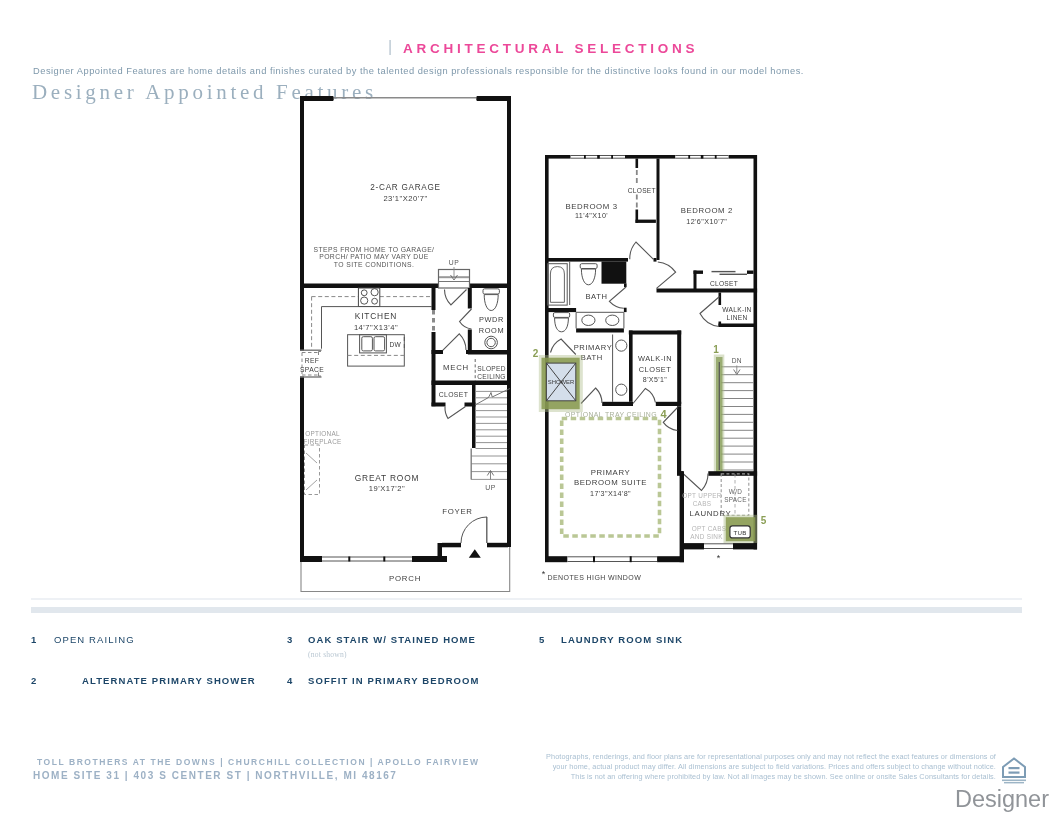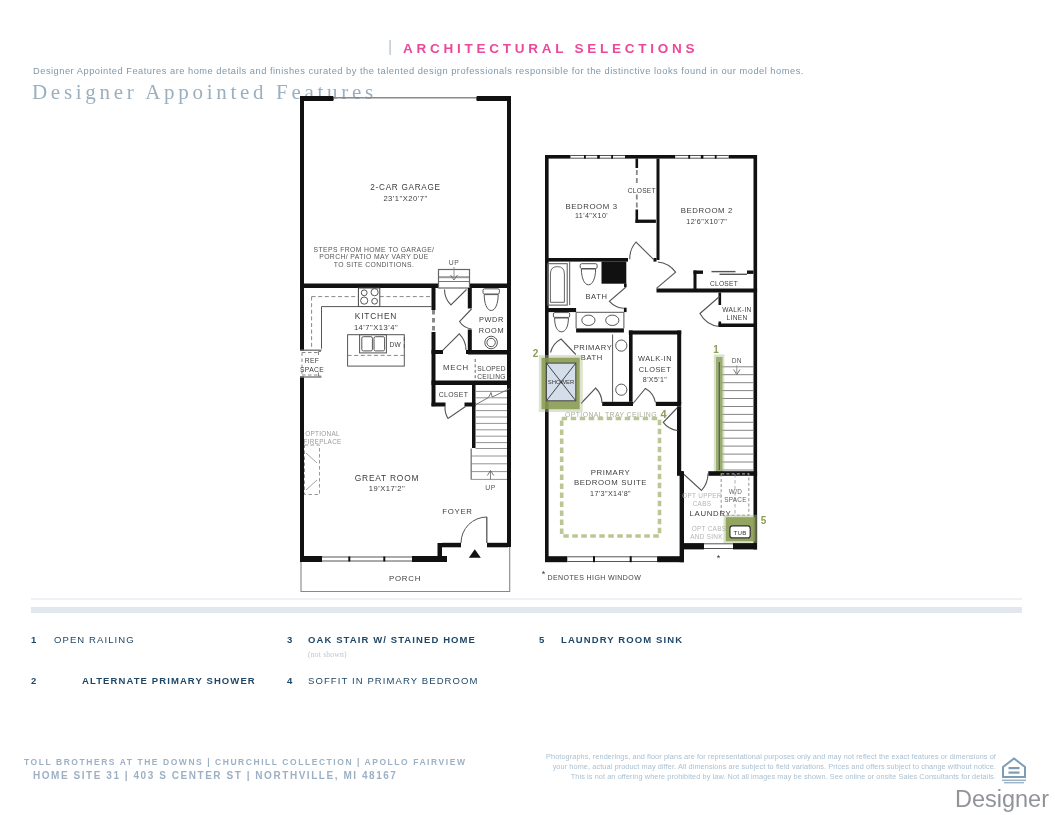--- a/index.html
+++ b/index.html
@@ -419,23 +419,23 @@
 <div class="abs" style="left:308px;top:634px;font-size:9.5px;font-weight:bold;letter-spacing:1.1px;color:#1d4668;">OAK STAIR W/ STAINED HOME</div>
 <div class="abs" style="left:308px;top:650px;font-size:7.6px;letter-spacing:0.2px;color:#b9c7d2;font-family:Liberation Serif, serif;">(not shown)</div>
 
 <div class="abs" style="left:539px;top:634px;font-size:9.5px;font-weight:bold;letter-spacing:1.1px;color:#1d4668;">5</div>
 <div class="abs" style="left:561px;top:634px;font-size:9.5px;font-weight:bold;letter-spacing:1.1px;color:#1d4668;">LAUNDRY ROOM SINK</div>
 
 <div class="abs" style="left:31px;top:674.5px;font-size:9.5px;font-weight:bold;letter-spacing:1.1px;color:#1d4668;">2</div>
 <div class="abs" style="left:54px;top:674.5px;font-size:9.5px;font-weight:bold;letter-spacing:1.1px;color:#1d4668;margin-left:28px;">ALTERNATE PRIMARY SHOWER</div>
 
 <div class="abs" style="left:287px;top:674.5px;font-size:9.5px;font-weight:bold;letter-spacing:1.1px;color:#1d4668;">4</div>
-<div class="abs" style="left:308px;top:674.5px;font-size:9.5px;font-weight:normal;letter-spacing:1.1px;color:#1d4668;">SOFFIT IN PRIMARY BEDROOM</div>
-
-<div class="abs" style="left:24px;top:757px;font-size:8.5px;font-weight:bold;letter-spacing:1.55px;color:#9db1c5;text-align:center;">TOLL BROTHERS AT THE DOWNS | CHURCHILL COLLECTION | APOLLO FAIRVIEW</div>
+<div class="abs" style="left:308px;top:674.5px;font-size:9.5px;font-weight:bold;letter-spacing:1.1px;color:#1d4668;">SOFFIT IN PRIMARY BEDROOM</div>
+
+<div class="abs" style="left:37px;top:757px;font-size:8.5px;font-weight:bold;letter-spacing:1.55px;color:#9db1c5;text-align:center;">TOLL BROTHERS AT THE DOWNS | CHURCHILL COLLECTION | APOLLO FAIRVIEW</div>
 
 <div class="abs" style="left:33px;top:769.5px;font-size:10px;font-weight:bold;letter-spacing:1.55px;color:#9db1c5;">HOME SITE 31 | 403 S CENTER ST | NORTHVILLE, MI 48167</div>
 
 <div class="abs" style="left:525px;top:752px;width:471px;font-size:7.3px;line-height:10.2px;letter-spacing:0.1px;color:#a9bfd1;text-align:right;white-space:nowrap;">Photographs, renderings, and floor plans are for representational purposes only and may not reflect the exact features or dimensions of<br>your home, actual product may differ. All dimensions are subject to field variations. Prices and offers subject to change without notice.<br>This is not an offering where prohibited by law. Not all images may be shown. See online or onsite Sales Consultants for details.</div>
 
 <svg class="abs" style="left:1000px;top:755px;" width="30" height="30" viewBox="0 0 30 30">
 <path d="M 3 12 L 14 3.5 L 25 12 V 22 H 3 Z" fill="none" stroke="#7d9cb5" stroke-width="2"></path>
 <rect x="8.5" y="12" width="11" height="2.2" fill="#7d9cb5"></rect>
 <rect x="8.5" y="16.5" width="11" height="2.2" fill="#7d9cb5"></rect>
 <rect x="2" y="24.5" width="24" height="1.6" fill="#9db5c6"></rect>

